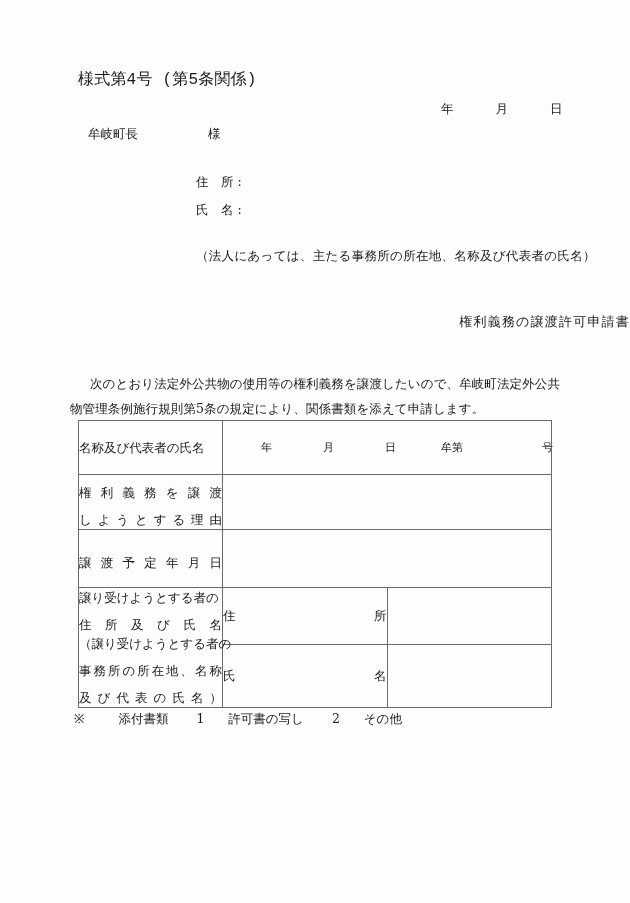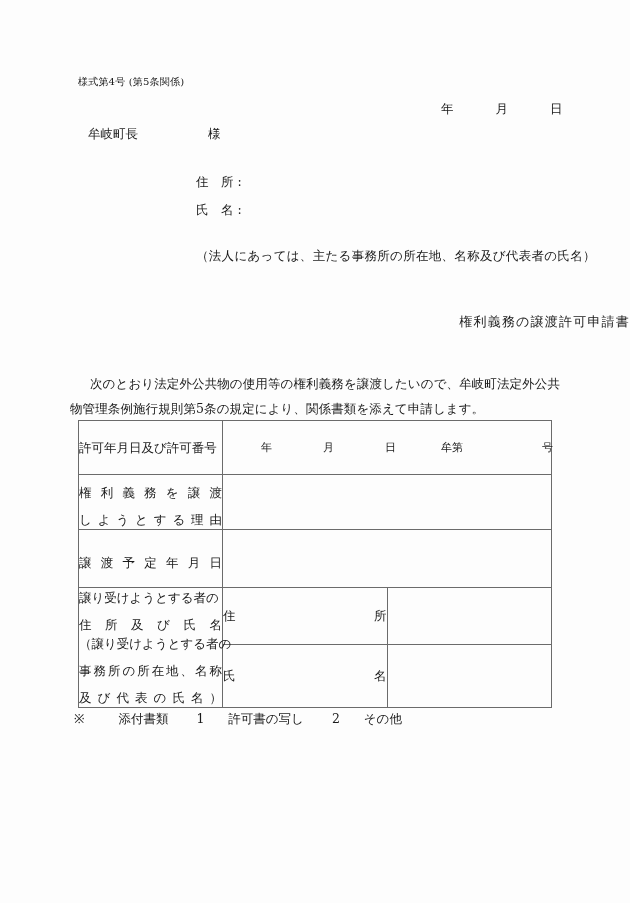--- a/index.html
+++ b/index.html
@@ -16,24 +16,25 @@
     width: 630px;
     height: 903px;
     background: #fdfdfd;
     overflow: hidden;
   }
 
   
   .form-number {
     position: absolute;
     left: 78px;
-    top: 75px;
-    font-size: 10px;
+    top: 69px;
+    font-size: 16px;
     letter-spacing: 0.2px;
     white-space: nowrap;
+    font-family: Liberation Mono, monospace;
   }
   .date-line {
     position: absolute;
     left: 441px;
     top: 101px;
     font-size: 12.5px;
     white-space: nowrap;
   }
   .date-line span { display: inline-block; }
   .date-line .gap-a { width: 34px; }
@@ -191,21 +192,21 @@
   </div>
 
   <div class="doc-title">権利義務の譲渡許可申請書</div>
 
   <div class="body-para">次のとおり法定外公共物の使用等の権利義務を譲渡したいので、牟岐町法定外公共物管理条例施行規則第5条の規定により、関係書類を添えて申請します。</div>
 
   <table class="form-table">
     <tbody>
       <tr class="r1">
         <td class="col-label lbl-cell">
-          <span class="plain">許可年月日及び許可番号</span>
+          <span class="plain">名称及び代表者の氏名</span>
         </td>
         <td colspan="2" class="value-cell">
           <div class="date-row-value">
             <span>年</span>
             <span class="g1"></span>
             <span>月</span>
             <span class="g2"></span>
             <span>日</span>
             <span class="g3"></span>
             <span>牟第</span>

